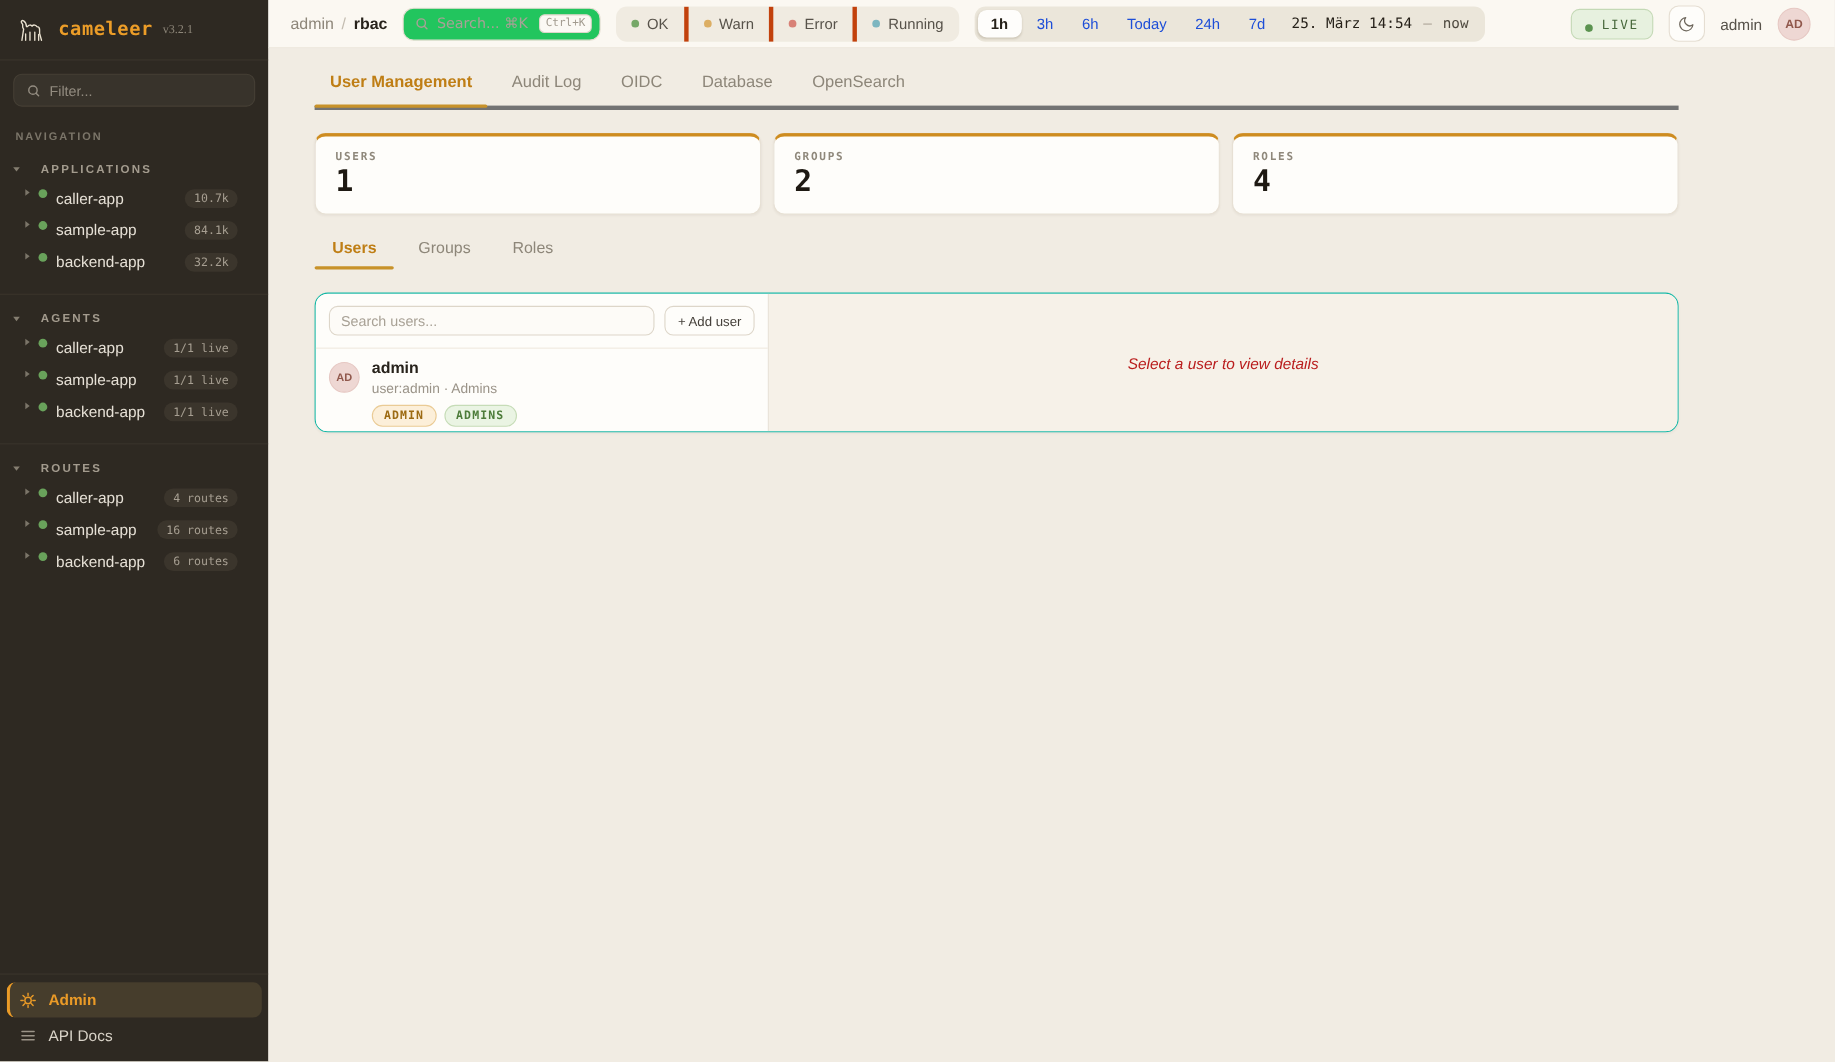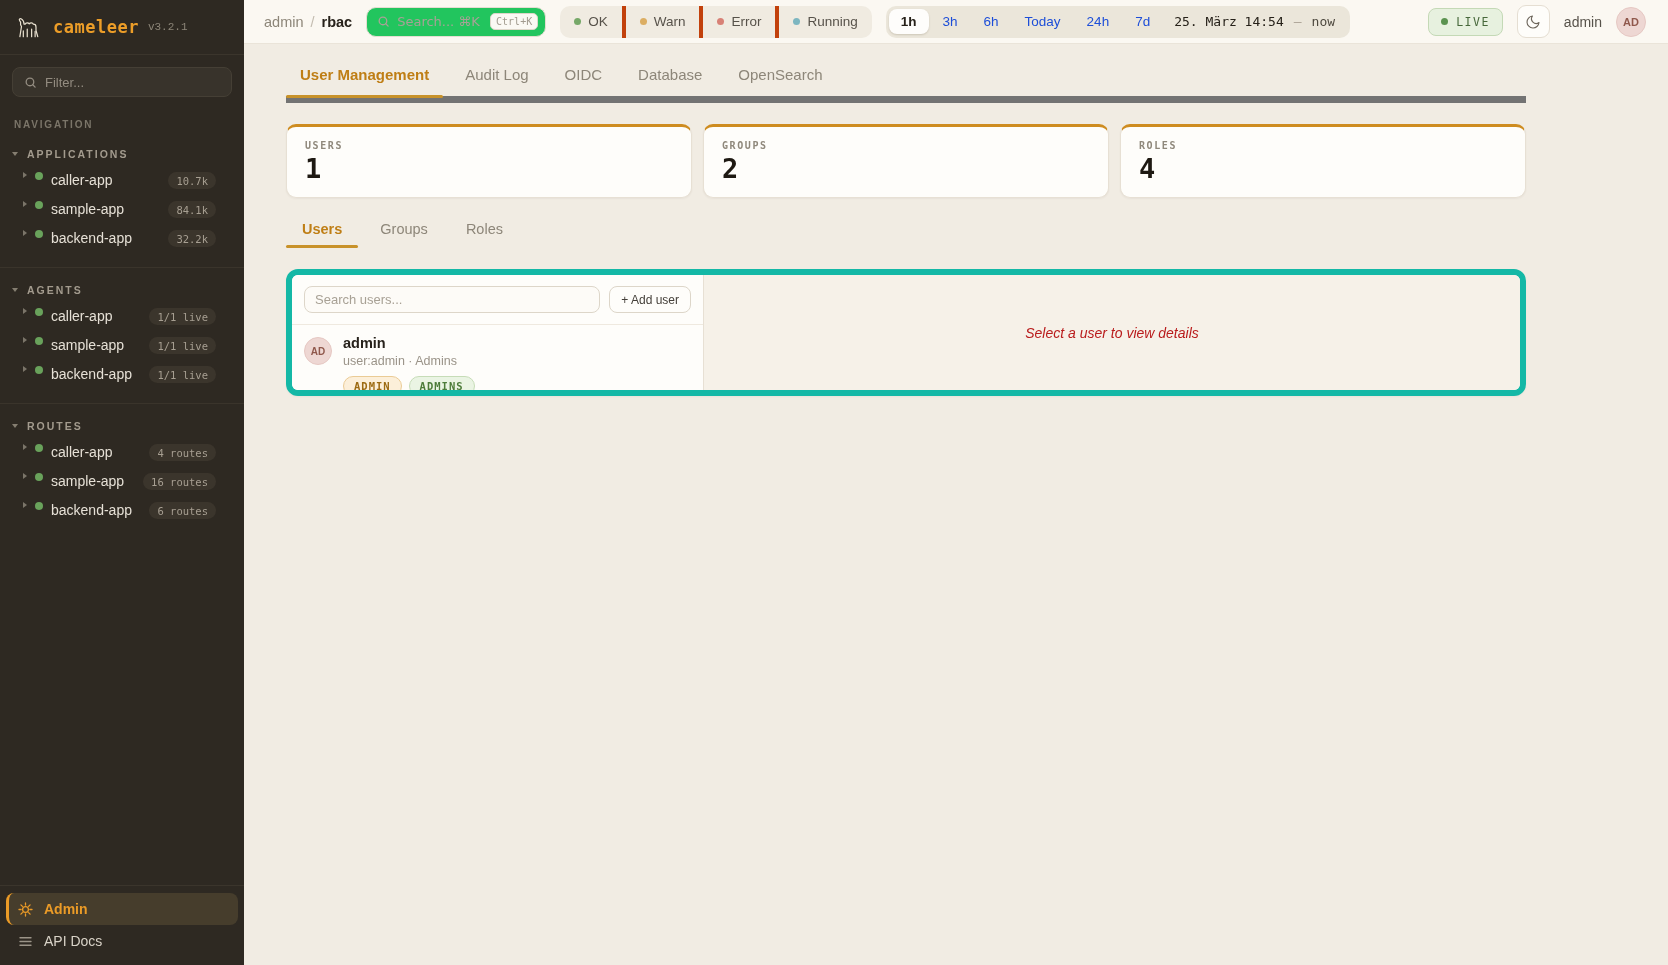--- a/index.html
+++ b/index.html
@@ -3,28 +3,28 @@
 <meta charset="utf-8">
 <style>
   * { margin:0; padding:0; box-sizing:border-box; }
   html,body { width:1668px; height:965px; overflow:hidden; }
   body { display:flex; font-family:"Liberation Sans", sans-serif; background:#f1ece3; color:#27221b; }
 
   
   .sidebar { width:244px; min-width:244px; height:965px; background:#2e2922; display:flex; flex-direction:column; }
   .logo-row { height:55px; display:flex; align-items:center; gap:9px; padding:0 14px; border-bottom:1px solid #3b352c; }
   .logo-name { font-family:"DejaVu Sans Mono", monospace; font-weight:bold; font-size:17px; color:#ec9d28; letter-spacing:.5px; }
-  .logo-ver { font-family:Liberation Mono, monospace; font-size:11px; color:#8d8679; }
+  .logo-ver { font-family:Liberation Serif, serif; font-size:11px; color:#8d8679; }
   .filter-box { margin:12px; height:30px; background:#38332b; border:1px solid #46403 5; border:1px solid #453f35; border-radius:8px; display:flex; align-items:center; gap:7px; padding:0 9px; }
   .filter-box input { flex:1; background:transparent; border:none; outline:none; font-size:13px; color:#cfc9bd; font-family:inherit; }
   .filter-box input::placeholder { color:#938c80; }
   .nav-label { margin:10px 14px 2px; font-size:10px; font-weight:bold; letter-spacing:1.8px; color:#7b7569; }
   .nav-section { padding:13px 0 14px; }
   .nav-section + .nav-section { border-top:1px solid #3a342b; }
-  .section-header { display:flex; align-items:center; gap:9px; padding:3px 12px 6px; }
+  .section-header { display:flex; align-items:center; gap:19px; padding:3px 12px 6px; }
   .caret-down { width:0; height:0; border-left:3.5px solid transparent; border-right:3.5px solid transparent; border-top:4.5px solid #857e71; }
   .caret-right { width:0; height:0; border-top:3.5px solid transparent; border-bottom:3.5px solid transparent; border-left:4.5px solid #7b7569; }
   .section-label { font-size:10.5px; font-weight:bold; letter-spacing:2px; color:#a39b8e; }
   .nav-item { display:flex; align-items:flex-start; gap:8px; padding:6px 28px 6px 23px; cursor:pointer; }
   .green-dot { width:8px; height:8px; border-radius:50%; background:#69a25b; }
   .item-name { flex:1; font-size:14px; color:#e6e0d6; }
   .item-badge { font-family:"DejaVu Sans Mono", monospace; font-size:10.5px; color:#a79f92; background:#3b352c; border-radius:9px; padding:2.5px 8px; }
   .sidebar-spacer { flex:1; }
   .sidebar-footer { border-top:1px solid #3b352c; padding:7px 6px 8px; }
   .footer-item { display:flex; align-items:center; gap:11px; padding:8px 11px; border-radius:8px; font-size:14px; color:#d9d3c8; cursor:pointer; }
@@ -46,41 +46,41 @@
   .status-item { display:flex; align-items:center; gap:7px; padding:0 14px; font-size:13.5px; color:#57524a; cursor:pointer; }
   .status-item + .status-item { border-left:4px solid #c2410c; }
   .sdot { width:7px; height:7px; border-radius:50%; }
   .sdot.ok { background:#76a868; } .sdot.warn { background:#dcae63; } .sdot.error { background:#d88176; } .sdot.running { background:#7db6c0; }
   .time-group { height:32px; background:#ebe6da; border-radius:10px; display:flex; align-items:center; padding:0 3px; gap:2px; }
   .range-btn { padding:5px 12px; font-size:13.5px; color:#1d4ed8; border-radius:8px; cursor:pointer; white-space:nowrap; }
   .range-btn.active { background:#fefdfb; color:#262119; font-weight:bold; box-shadow:0 1px 2px rgba(70,55,25,.18); }
   .time-display { display:flex; align-items:center; gap:10px; margin:0 12px 0 10px; font-family:"DejaVu Sans Mono", monospace; font-size:13px; color:#262119; white-space:nowrap; }
   .time-sep { color:#a89f92; } .time-now { color:#4e493f; }
   .topbar-spacer { flex:1; }
-  .live-badge { display:flex; align-items:center; gap:8px; background:#e7f1df; border:1px solid #c4d9b6; border-radius:8px; padding:6px 12px; font-family:"DejaVu Sans Mono", monospace; font-size:11.5px; letter-spacing:1.5px; color:#47683b; cursor:pointer; }
+  .live-badge { display:flex; align-items:flex-end; gap:8px; background:#e7f1df; border:1px solid #c4d9b6; border-radius:8px; padding:6px 12px; font-family:"DejaVu Sans Mono", monospace; font-size:11.5px; letter-spacing:1.5px; color:#47683b; cursor:pointer; }
   .live-dot { width:7px; height:7px; border-radius:50%; background:#5b9350; }
   .moon-btn { width:33px; height:33px; background:#fefdfa; border:1px solid #e5ded2; border-radius:9px; display:flex; align-items:center; justify-content:center; cursor:pointer; }
   .topbar-user { font-size:14px; color:#57524a; }
   .avatar { width:30px; height:30px; border-radius:50%; background:#eed7d3; border:1px solid #e6c8c3; color:#90584c; font-size:11px; font-weight:bold; display:flex; align-items:center; justify-content:center; cursor:pointer; }
 
   .content { flex:1; background:#f1ece3; padding-left:42px; overflow:hidden; }
   .inner { width:1240px; }
-  .tabs-row { display:flex; gap:8px; padding-top:22px; border-bottom:7px solid #737373; }
+  .tabs-row { display:flex; gap:8px; padding-top:22px; border-bottom:4px solid #737373; }
   .tab { position:relative; padding:0 14px 13px; font-size:15px; color:#8d8679; cursor:pointer; white-space:nowrap; }
   .tab.active { color:#bf7e15; font-weight:bold; }
   .tab.active::after { content:""; position:absolute; left:0; right:0; bottom:-2px; height:3px; background:#c8922a; border-radius:2px; }
   .stats-row { display:flex; gap:11px; margin-top:21px; }
   .stat-card { flex:1; background:#fefdfa; border:1px solid #e7e0d4; border-top:3px solid #ce8c20; border-radius:10px; padding:13px 18px 15px; box-shadow:0 1px 2px rgba(90,75,50,.06); }
   .stat-label { font-family:"DejaVu Sans Mono", monospace; font-size:10px; font-weight:bold; letter-spacing:1.6px; color:#8f887b; }
   .stat-value { font-family:"DejaVu Sans Mono", monospace; font-weight:bold; font-size:27px; color:#1e1912; margin-top:4px; line-height:1; }
   .subtabs-row { display:flex; gap:6px; margin-top:17px; }
   .subtab { position:relative; padding:6px 16px 11px; font-size:14.5px; color:#8d8679; cursor:pointer; }
   .subtab.active { color:#bf7e15; font-weight:bold; }
   .subtab.active::after { content:""; position:absolute; left:0; right:0; bottom:0; height:3px; background:#c8922a; border-radius:2px; }
-  .panel { margin-top:21px; height:127px; background:#fefdfa; border:6px solid #14b8a6; border-radius:12px; display:flex; overflow:hidden; box-shadow:0 1px 2px rgba(90,75,50,.05); }
+  .panel { margin-top:21px; height:127px; background:#fefdfa; border:1px solid #14b8a6; border-radius:12px; display:flex; overflow:hidden; box-shadow:0 1px 2px rgba(90,75,50,.05); }
   .panel-left { width:412px; min-width:412px; border-right:1px solid #e7e0d4; display:flex; flex-direction:column; background:#fefdfa; }
   .panel-toolbar { display:flex; gap:9px; padding:11px 12px; border-bottom:1px solid #efe9df; }
   .user-search { flex:1; height:27px; border:1px solid #ddd6c9; background:#fdfbf7; border-radius:8px; padding:0 10px; font-size:13px; color:#57524a; outline:none; font-family:inherit; }
   .user-search::placeholder { color:#a8a195; }
   .add-user-btn { height:27px; padding:0 11px; background:#fefdfa; border:1px solid #ddd6c9; border-radius:8px; font-size:12px; color:#45403a; white-space:nowrap; cursor:pointer; font-family:inherit; }
   .user-item { display:flex; gap:11px; padding:10px 12px; cursor:pointer; }
   .user-avatar { width:28px; height:28px; border-radius:50%; background:#eed7d3; border:1px solid #e6c8c3; color:#90584c; font-size:10px; font-weight:bold; display:flex; align-items:center; justify-content:center; flex-shrink:0; margin-top:2px; }
   .user-name { font-size:14.5px; font-weight:bold; color:#27221b; }
   .user-sub { font-size:12.5px; color:#9a9388; margin-top:3px; }
   .user-badges { display:flex; gap:7px; margin-top:8px; }

